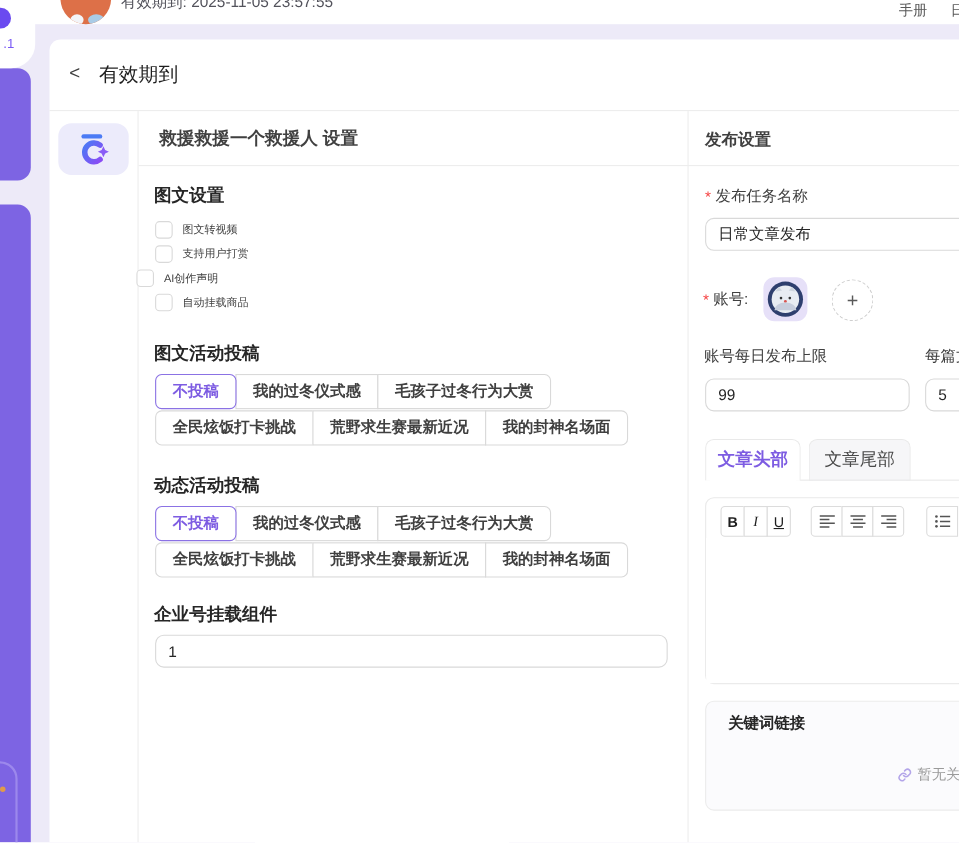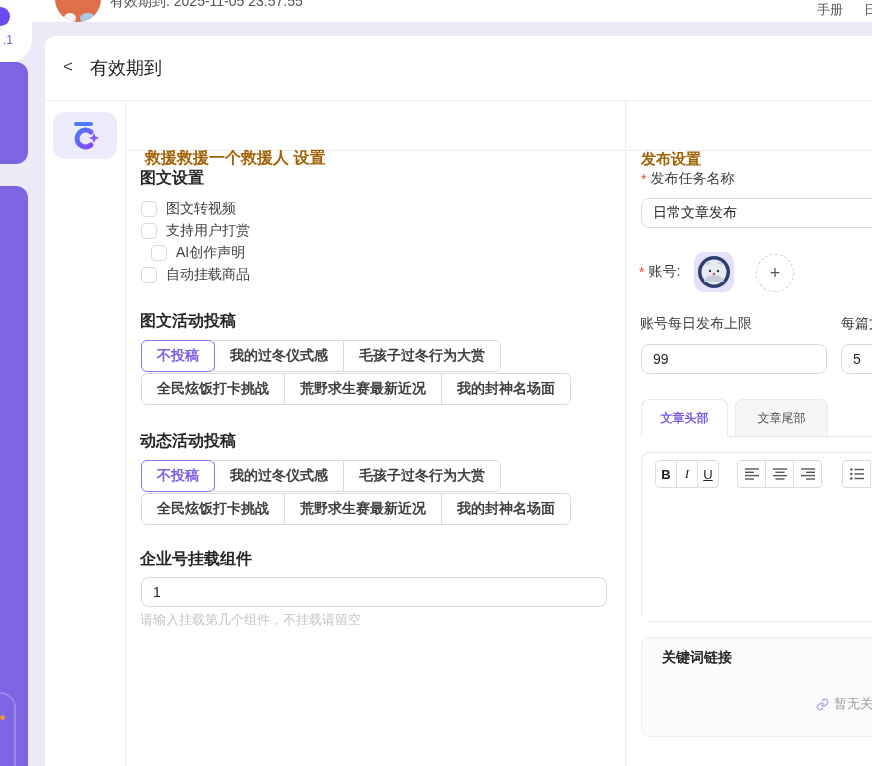--- a/index.html
+++ b/index.html
@@ -27,42 +27,42 @@
 
   
   .main-card { position:absolute; left:45px; top:36px; width:827px; height:730px; background:#fff; border-radius:10px 0 0 0; }
   .back-icon { left:63px; top:57px; font-size:17px; color:#3d3d3d; cursor:pointer; }
   .page-title { left:90px; top:56px; font-size:18px; font-weight:500; color:#1f1f1f; }
   .hdiv { position:absolute; background:#ededed; }
   .vdiv { position:absolute; background:#ededed; }
 
   .app-icon { position:absolute; left:53px; top:112px; width:64px; height:47px; background:#ecebfb; border-radius:12px; display:flex; align-items:center; justify-content:center; }
 
-  .panel-title { font-size:16px; font-weight:600; color:#a16207;margin-top:32px; }
+  .panel-title { font-size:16px; font-weight:600; color:#404040; }
   .sec-label { font-size:16px; font-weight:600; color:#262626; }
   .cb-row { position:absolute; display:flex; align-items:center; gap:9px; height:18px; cursor:pointer; }
   .cb { width:16px; height:16px; border:1px solid #d9d9d9; border-radius:4px; background:#fff; flex:none; }
-  .cb-label { font-size:14px; color:#404040; white-space:nowrap; }
+  .cb-label { font-size:10px; color:#404040; white-space:nowrap; }
 
   .btn-row { position:absolute; display:flex;font-weight:bold; }
   .opt-btn { height:32px; display:inline-flex; align-items:center; padding:0 15px; border:1px solid #d9d9d9; background:#fff; font-size:14px; color:#404040; margin-left:-1px; white-space:nowrap; cursor:pointer; position:relative; }
   .opt-btn.first { margin-left:0; border-radius:6px 0 0 6px; }
   .opt-btn.last { border-radius:0 6px 6px 0; }
   .opt-btn.sel { border:1px solid #8b72e4; color:#7d5ce2; border-radius:6px; z-index:2; }
 
   .text-input { position:absolute; height:30px; border:1px solid #d9d9d9; border-radius:8px; background:#fff; font-size:14px; color:#262626; padding:0 11px; outline:none; font-family:inherit; }
   .hint { font-size:13px; color:#c4c4c4; }
 
   .rp-label { display:flex; align-items:center; font-size:14px; color:#404040; }
   .star { color:#f53f3f; margin-right:4px; font-size:14px; }
 
   .acct-avatar { position:absolute; left:694px; top:252px; width:40px; height:40px; background:#e6e0f8; border-radius:10px; display:flex; align-items:center; justify-content:center; cursor:pointer; }
   .plus-btn { position:absolute; left:756px; top:254px; width:38px; height:38px; border:1px dashed #cfcfcf; border-radius:50%; display:flex; align-items:center; justify-content:center; font-size:18px; color:#595959; background:#fff; cursor:pointer; }
 
-  .tab { position:absolute; height:38px; display:flex; align-items:center; justify-content:center; font-size:12px; border:1px solid #e9e9e9; border-bottom:none; border-radius:8px 8px 0 0; cursor:pointer; }
+  .tab { position:absolute; height:38px; display:flex; align-items:center; justify-content:center; font-size:16px; border:1px solid #e9e9e9; border-bottom:none; border-radius:8px 8px 0 0; cursor:pointer; }
   .tab.active { background:#fff; color:#7d5ce2; font-weight:600; z-index:2; }
   .tab.inactive { background:#f6f6f8; color:#4a4a4a; }
   .tab-line { position:absolute; left:727px; top:436px; width:145px; height:1px; background:#e9e9e9; }
 
   .editor-card { position:absolute; left:641px; top:452px; width:300px; height:170px; border:1px solid #e9e9e9; border-radius:8px; background:#fff; }
   .tb-group { position:absolute; display:flex; }
   .tb-btn { height:28px; display:flex; align-items:center; justify-content:center; border:1px solid #dcdcdc; background:#fff; margin-left:-1px; font-size:13px; color:#1f1f1f; cursor:pointer; }
   .tb-btn.first { margin-left:0; border-radius:4px 0 0 4px; }
   .tb-btn.last { border-radius:0 4px 4px 0; }
   .tb-b { width:22px; font-weight:700; }
@@ -124,21 +124,21 @@
 
   <div class="abs sec-label" style="left:140px; top:168px;">图文设置</div>
   <div class="cb-row" style="left:141px; top:200px;">
     <span class="cb"></span>
     <span class="cb-label">图文转视频</span>
   </div>
   <div class="cb-row" style="left:141px; top:222px;">
     <span class="cb"></span>
     <span class="cb-label">支持用户打赏</span>
   </div>
-  <div class="cb-row" style="left:151px; top:244px;justify-content:flex-end;">
+  <div class="cb-row" style="left:124px; top:244px;justify-content:flex-end;">
     <span class="cb"></span>
     <span class="cb-label">AI创作声明</span>
   </div>
   <div class="cb-row" style="left:141px; top:266px;">
     <span class="cb"></span>
     <span class="cb-label">自动挂载商品</span>
   </div>
 
   <div class="abs sec-label" style="left:140px; top:311px;">图文活动投稿</div>
   <div class="btn-row" style="left:141px; top:340px;">
@@ -159,21 +159,20 @@
     <div class="opt-btn last">毛孩子过冬行为大赏</div>
   </div>
   <div class="btn-row" style="left:141px; top:493px;">
     <div class="opt-btn first">全民炫饭打卡挑战</div>
     <div class="opt-btn">荒野求生赛最新近况</div>
     <div class="opt-btn last">我的封神名场面</div>
   </div>
 
   <div class="abs sec-label" style="left:140px; top:549px;">企业号挂载组件</div>
   <input class="text-input" style="left: 141px; top: 577px; width: 466px;" value="1">
-  <div class="abs hint" style="left:140px; top:611px;">请输入挂载第几个组件，不挂载请留空</div>
 
   <div class="abs panel-title" style="left:641px; top:118px; font-size:15px;">发布设置</div>
 
   <div class="abs rp-label" style="left:641px; top:170px;">
     <span class="star">*</span>
     <span>发布任务名称</span>
   </div>
   <input class="text-input" style="left: 641px; top: 198px; width: 252px;" value="日常文章发布">
 
   <div class="abs rp-label" style="left:639px; top:263px;">

